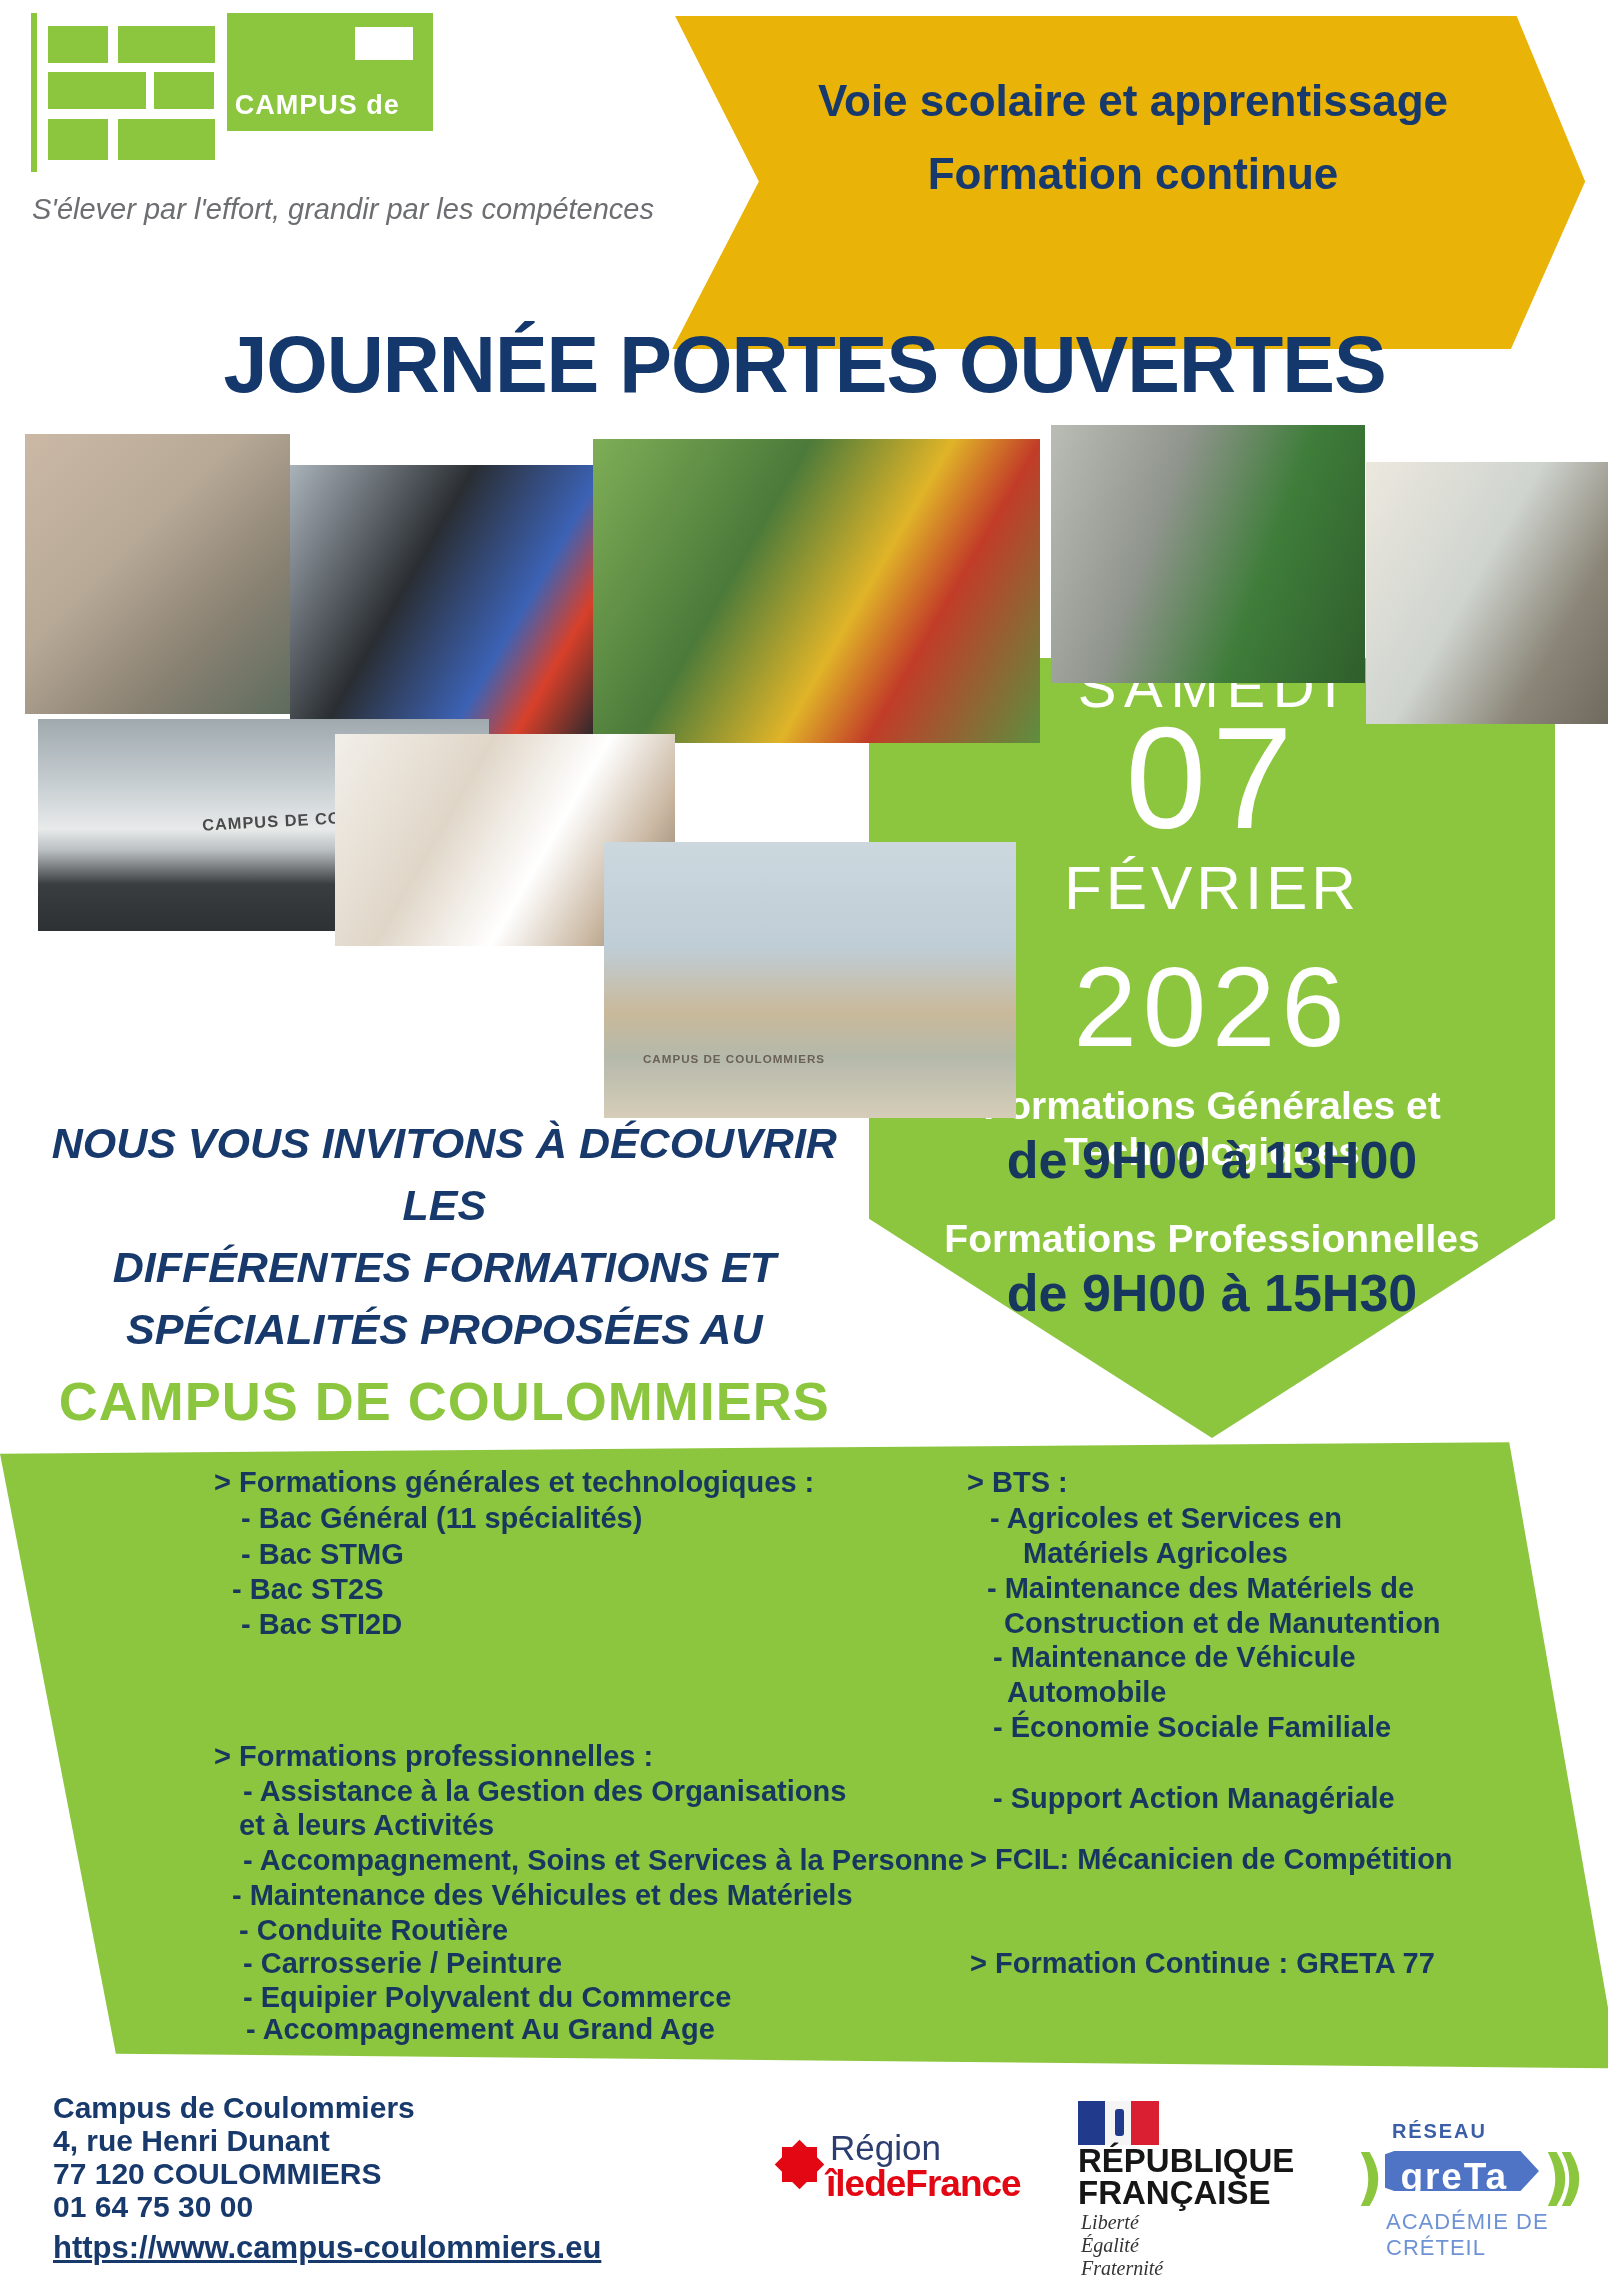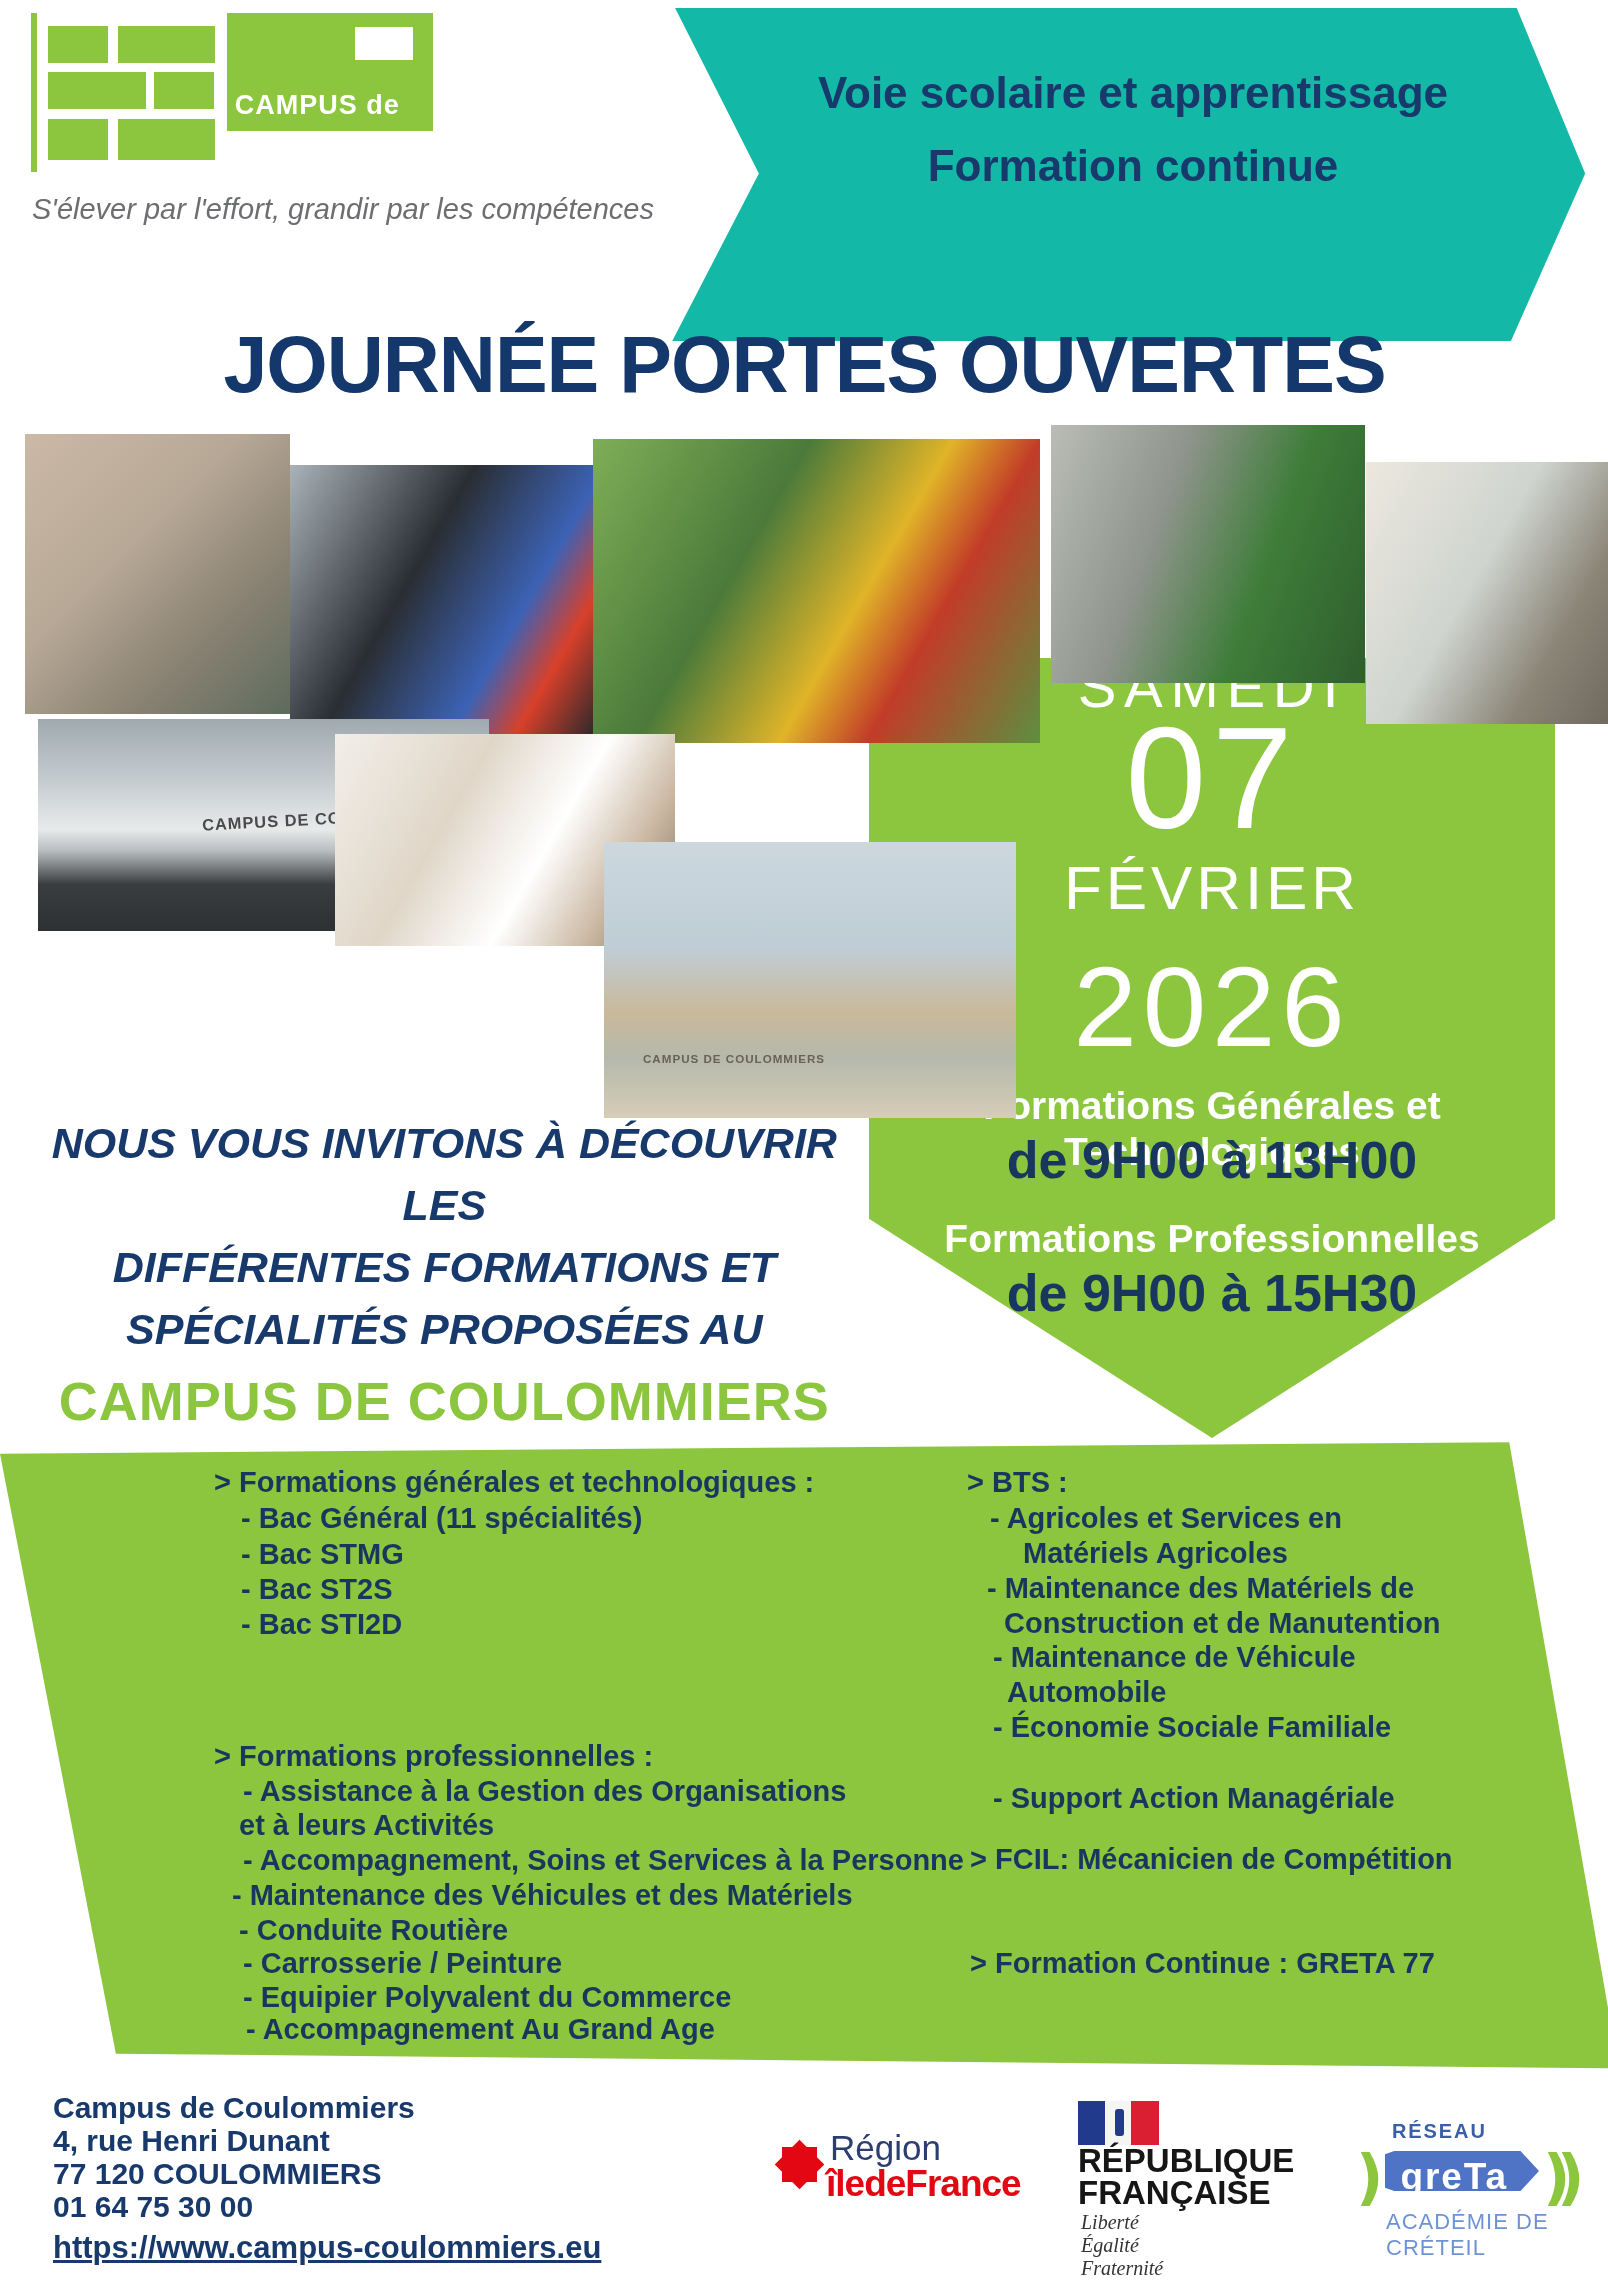--- a/index.html
+++ b/index.html
@@ -7,21 +7,21 @@
         font-family:"Liberation Sans",sans-serif;}
   .abs{position:absolute;}
   .b{font-weight:bold;}
   
   .brick{position:absolute;background:#8cc63e;}
   .logo-square{position:absolute;left:227px;top:12.6px;width:206px;height:118px;background:#8cc63e;}
   .logo-white-sq{position:absolute;left:128px;top:14.5px;width:58px;height:33px;background:#fff;}
   .logo-txt{position:absolute;left:7.7px;color:#fff;font-weight:bold;letter-spacing:1px;font-size:27px;font-family:"Liberation Sans",sans-serif;}
   .tagline{left:32px;top:193px;font-size:29px;font-style:italic;color:#6d6e71;}
   
-  .banner{left:657px;top:8px;width:952px;height:333px;background:#14b8a6;
+  .banner{left:657px;top:16px;width:952px;height:333px;background:#eab308;
           clip-path:polygon(1.9% 0,90.3% 0,97.5% 49.7%,89.7% 100%,1.6% 100%,10.7% 49.7%);}
   .banner-text{position:absolute;left:10%;width:80%;top:48px;font-size:44px;line-height:73px;
                font-weight:bold;color:#18396b;text-align:center;}
   .title{left:0;top:319px;width:1609px;text-align:center;font-size:79px;font-weight:bold;
          letter-spacing:-1px;color:#14386b;}
   
   .photo{position:absolute;z-index:2;}
   .photo-label{position:absolute;color:#3a3a3a;font-weight:bold;}
   
   .date-block{left:869px;top:658px;width:686px;height:780px;background:#8cc63e;z-index:1;
@@ -109,21 +109,21 @@
     <div>DIFFÉRENTES FORMATIONS ET</div>
     <div>SPÉCIALITÉS PROPOSÉES AU</div>
     <div class="invite-campus">CAMPUS DE COULOMMIERS</div>
   </div>
 
   <div class="abs programs"></div>
 
   <div class="prog-line" style="left:214px;top:1466px;">&gt; Formations générales et technologiques :</div>
   <div class="prog-line" style="left:241px;top:1502px;">- Bac Général (11 spécialités)</div>
   <div class="prog-line" style="left:241px;top:1538px;">- Bac STMG</div>
-  <div class="prog-line" style="left:241px;top:1573px;">- Bac ST2S</div>
+  <div class="prog-line" style="left:232px;top:1573px;">- Bac ST2S</div>
   <div class="prog-line" style="left:241px;top:1608px;">- Bac STI2D</div>
 
   <div class="prog-line" style="left:214px;top:1740px;">&gt; Formations professionnelles :</div>
   <div class="prog-line" style="left:243px;top:1775px;">- Assistance à la Gestion des Organisations</div>
   <div class="prog-line" style="left:239px;top:1809px;">et à leurs Activités</div>
   <div class="prog-line" style="left:243px;top:1844px;">- Accompagnement, Soins et Services à la Personne</div>
   <div class="prog-line" style="left:232px;top:1879px;">- Maintenance des Véhicules et des Matériels</div>
   <div class="prog-line" style="left:239px;top:1914px;">- Conduite Routière</div>
   <div class="prog-line" style="left:243px;top:1947px;">- Carrosserie / Peinture</div>
   <div class="prog-line" style="left:243px;top:1981px;">- Equipier Polyvalent du Commerce</div>

